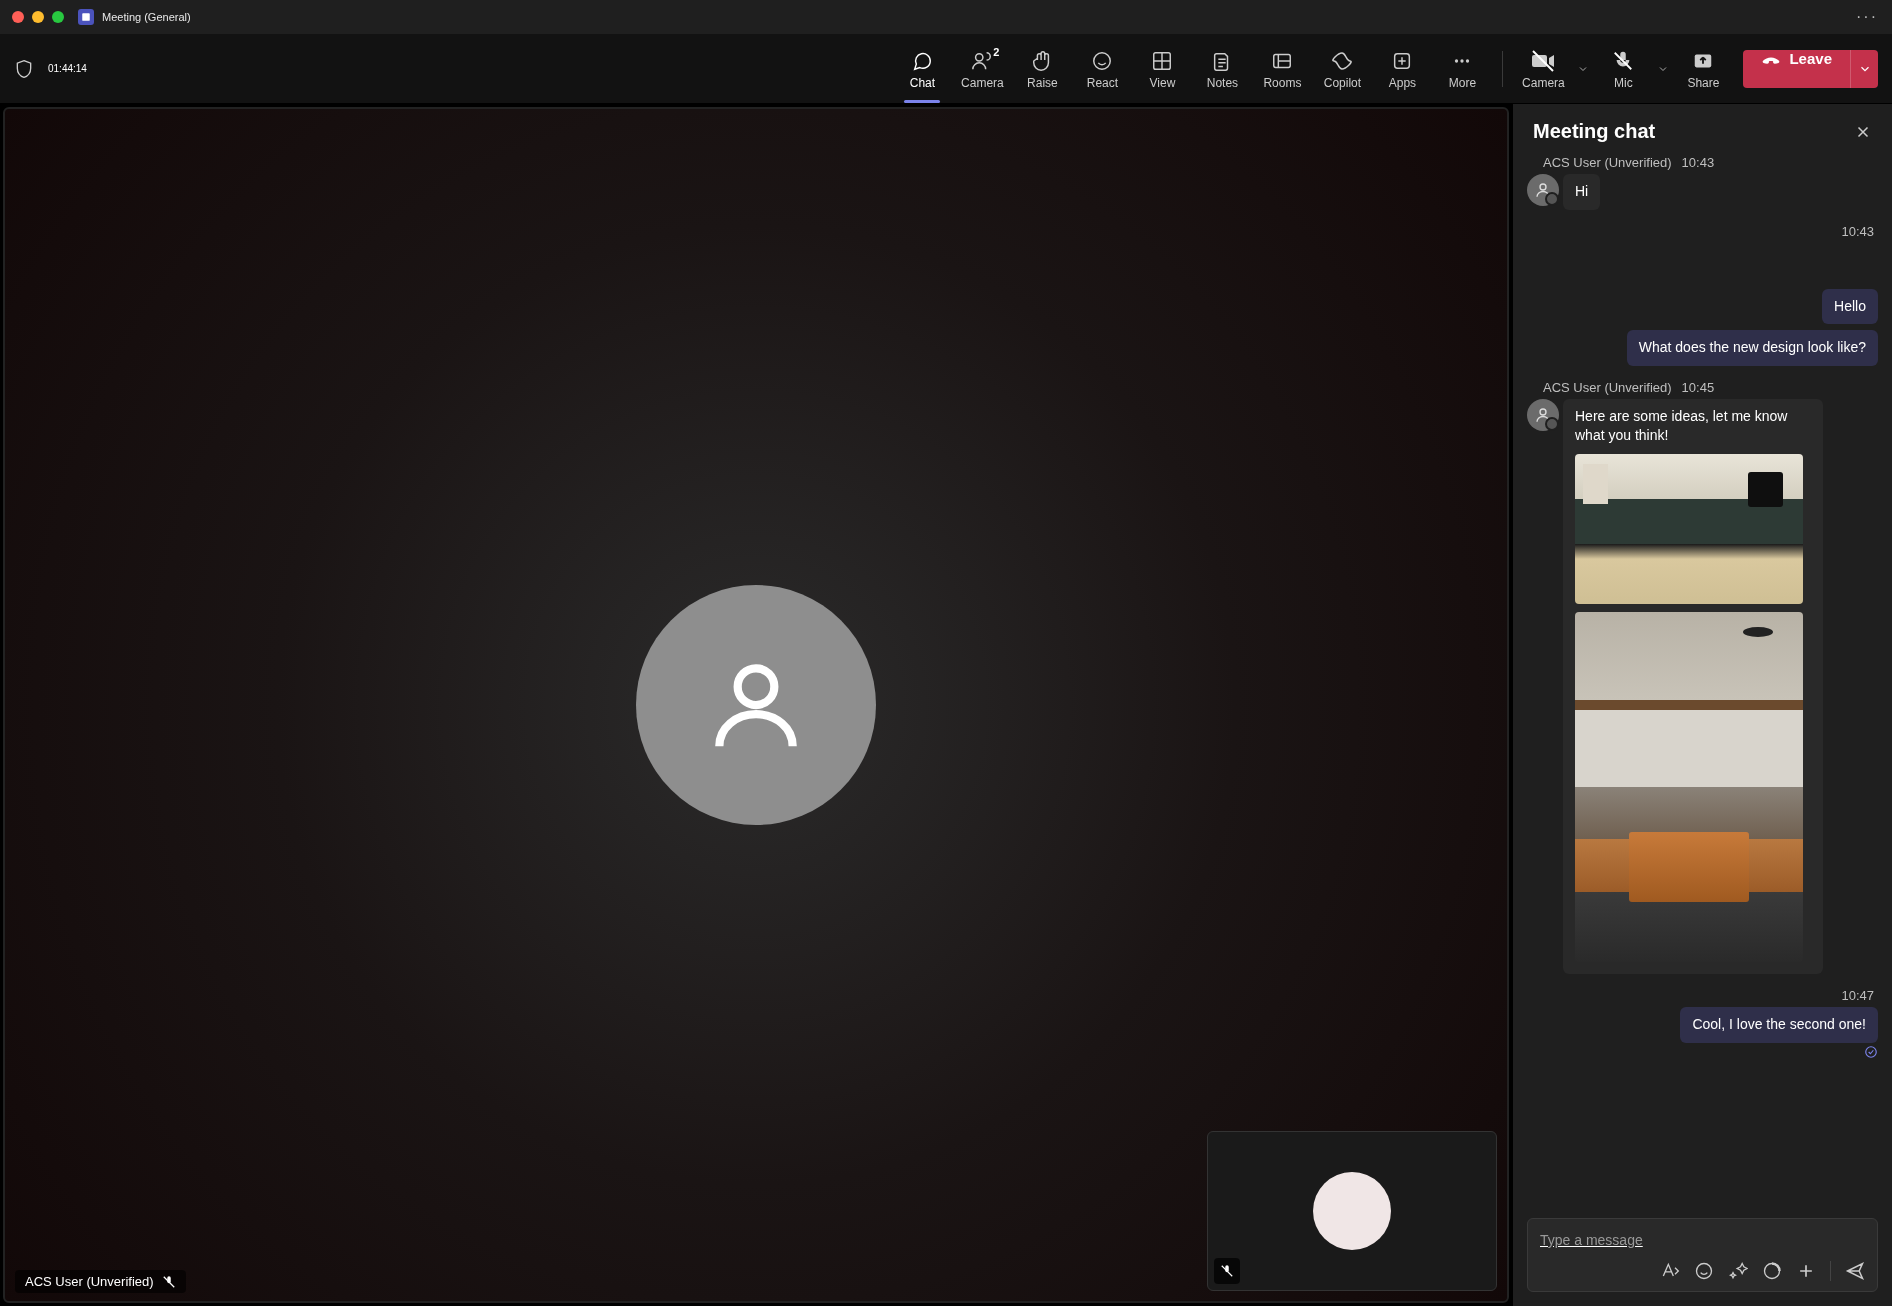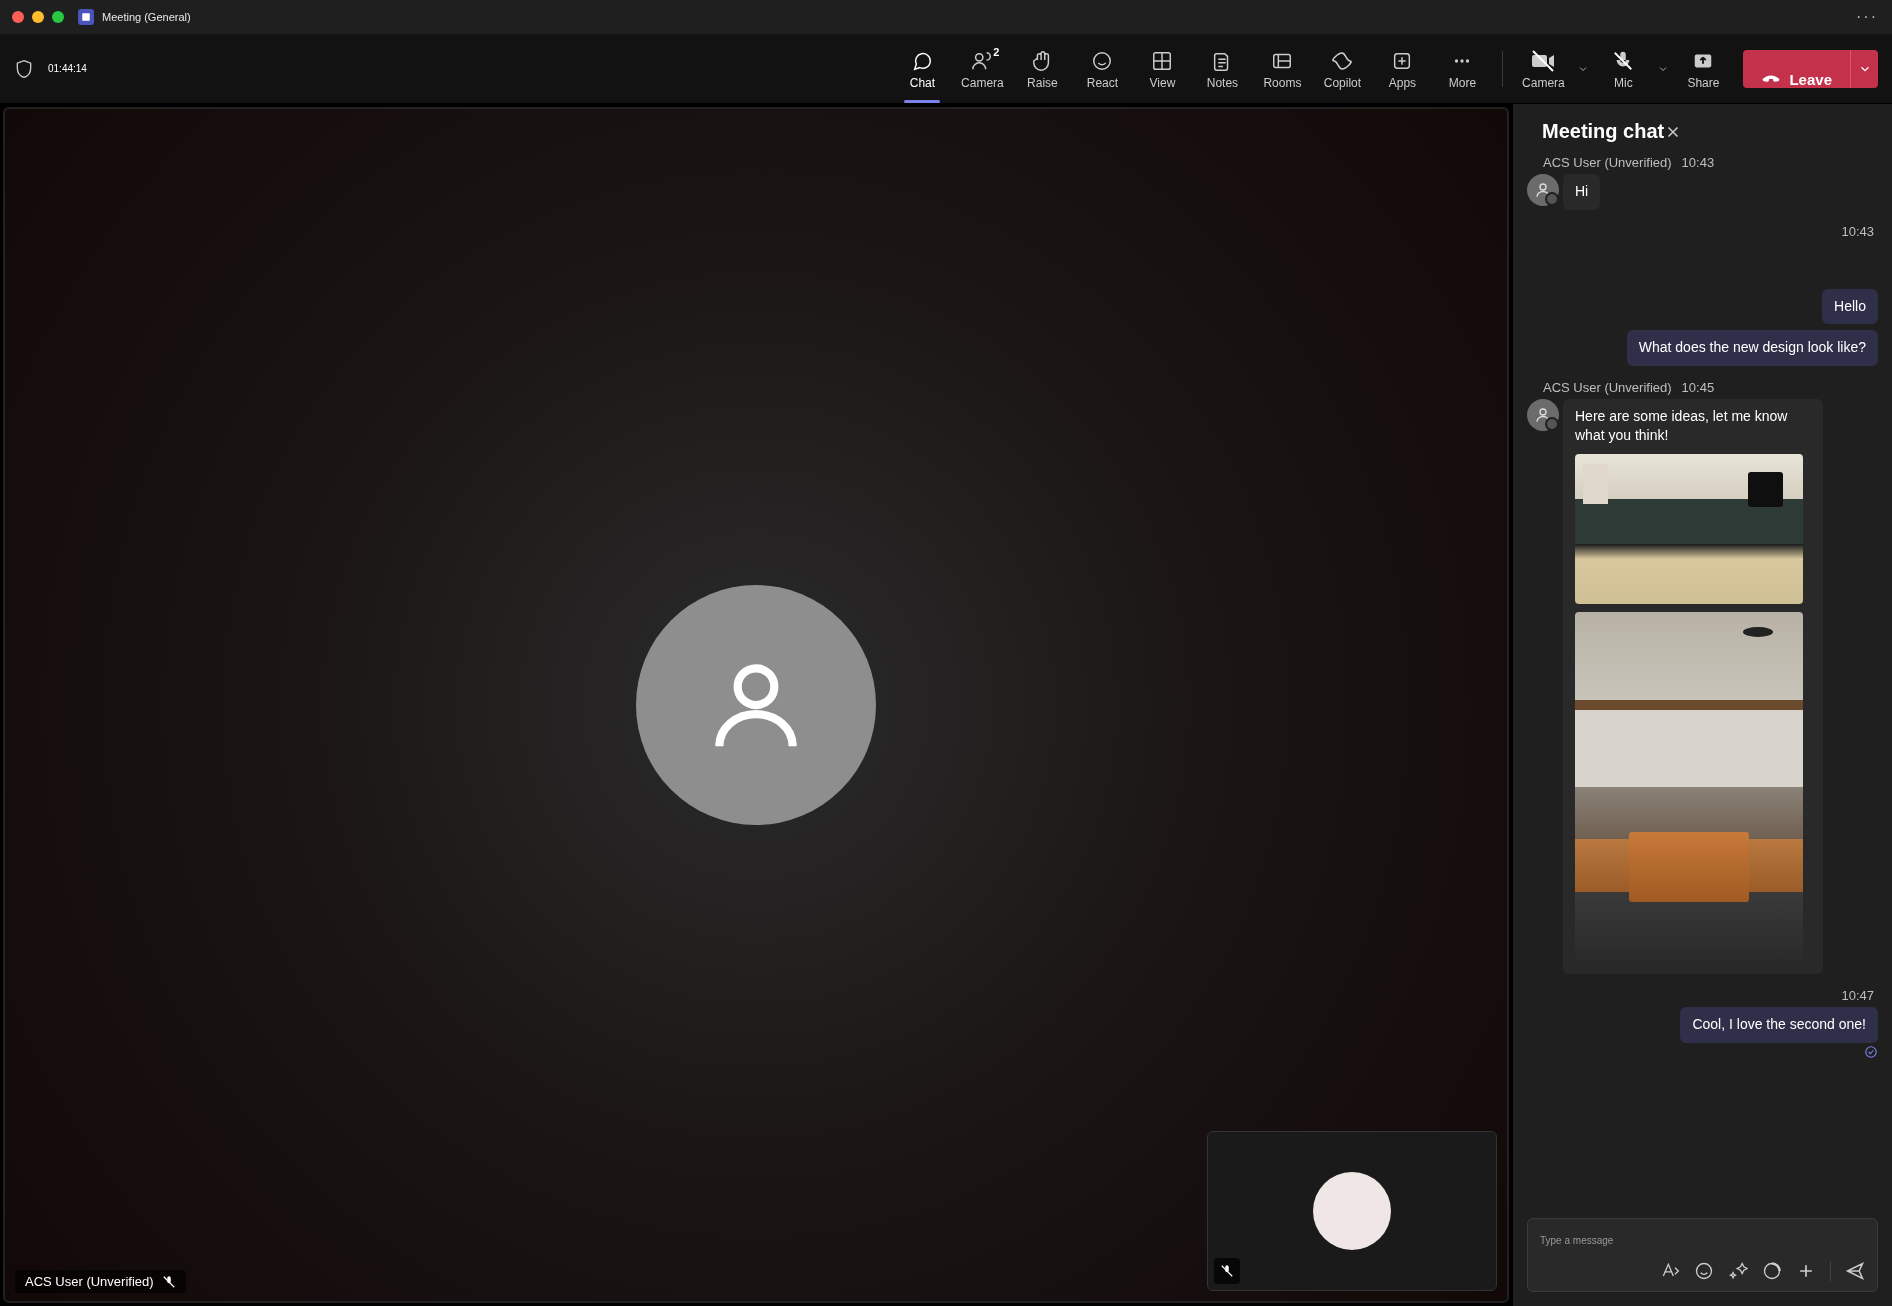--- a/index.html
+++ b/index.html
@@ -65,21 +65,21 @@
   content:""; position:absolute; bottom:-4px; left:20%; right:20%; height:3px;
   background:#7b83eb; border-radius:2px;
 }
 .tb-divider { width:1px; height:36px; background:#3a3a3a; margin:0 10px; }
 .tb-chevron { color:#aaa; padding:0 4px; cursor:pointer; }
 .tb-badge {
   position:absolute; top:-2px; right:-6px; background:none; color:#fff;
   font-size:11px; font-weight:600;
 }
 .leave-btn {
-  display:flex; align-items:flex-end; gap:8px;
+  display:flex; align-items:flex-start; gap:8px;
   background:#c4314b; color:#fff; height:38px;
   border-radius:4px 0 0 4px; padding:0 18px; font-weight:600;
   cursor:pointer; margin-left:10px; font-size:15px;
 }
 .leave-chevron {
   background:#c4314b; height:38px; width:28px; display:flex;
   align-items:center; justify-content:center; border-radius:0 4px 4px 0;
   border-left:1px solid rgba(255,255,255,0.2); cursor:pointer;
 }
 .main {
@@ -110,23 +110,22 @@
 .self-mute {
   position:absolute; bottom:6px; left:6px;
   background:rgba(0,0,0,0.7); width:26px; height:26px;
   display:flex; align-items:center; justify-content:center; border-radius:4px;
 }
 .chat-panel {
   width:380px; background:#1f1f1f; display:flex; flex-direction:column;
   border-left:1px solid #000;
 }
 .chat-header {
-  display:flex; align-items:center; justify-content:flex-start;
+  display:flex; align-items:center; justify-content:space-between;
   padding:16px 20px 12px;
-  margin-left:9px;
 }
 .chat-title { font-size:20px; font-weight:700; color:#fff; }
 .chat-close { color:#ccc; cursor:pointer; }
 .chat-body { flex:1; overflow-y:auto; padding:0 14px; }
 .system-msg {
   display:flex; gap:10px; color:#bfbfbf; font-size:13px; padding:8px 6px 14px;
 }
 .sys-icon { color:#aaa; flex-shrink:0; margin-top:2px; }
 .msg-group { margin-bottom:14px; }
 .msg-meta { display:flex; gap:10px; color:#bfbfbf; font-size:13px; padding-left:16px; margin-bottom:4px;}
@@ -181,21 +180,21 @@
   width:120px; height:70px; background:linear-gradient(180deg,#c77a3a,#a05a20);
   border-radius:3px;
 }
 .chat-input-area { padding:10px 14px 14px; }
 .chat-input-box {
   background:#292929; border-radius:6px; padding:10px 12px;
   border:1px solid #3a3a3a;
 }
 .chat-input {
   width:100%; background:transparent; border:none; outline:none;
-  color:#fff; font-size:10px; min-height:22px;
+  color:#fff; font-size:14px; min-height:22px;text-decoration:underline;
 }
 .chat-input::placeholder { color:#999; }
 .chat-tools {
   display:flex; align-items:center; gap:14px; margin-top:10px;
   justify-content:flex-end; color:#ccc;
 }
 .chat-tools .tool { cursor:pointer; }
 .tool-divider { width:1px; height:20px; background:#444; }
 svg { display:block; }
 .read-indicator {

